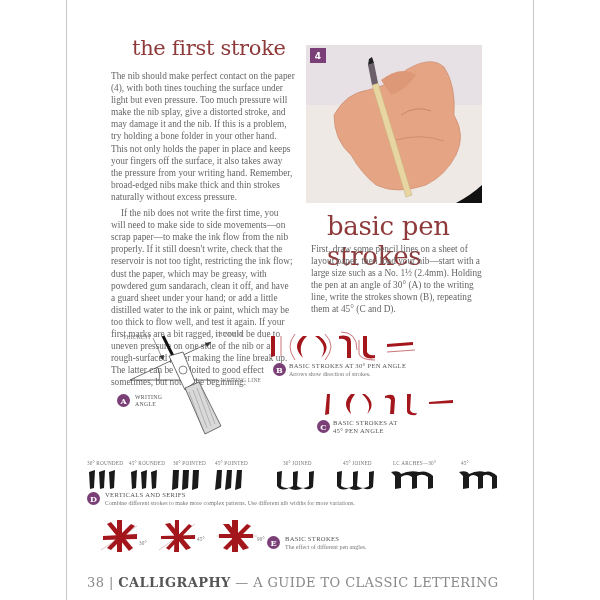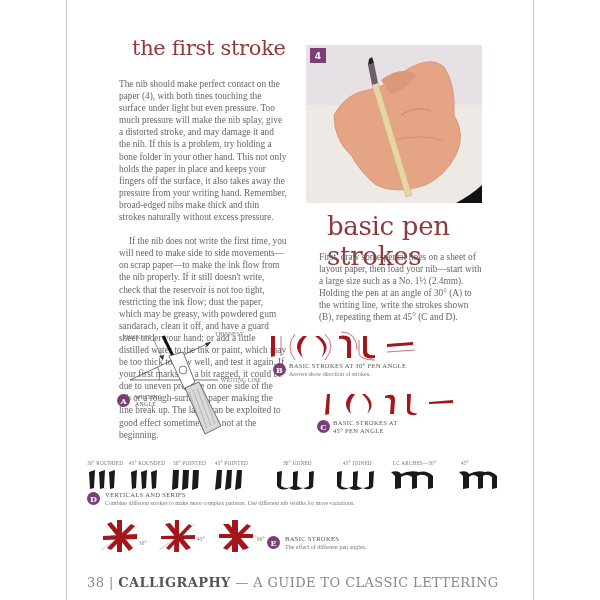--- a/index.html
+++ b/index.html
@@ -12,21 +12,21 @@
       border-left: 1px solid #c9c9c9; border-right: 1px solid #c9c9c9; background: #fff;
     }
     .abs { position: absolute; }
     h1.sec-title {
       margin: 0; font-weight: normal; color: #8e3a3a;
       font-family: "DejaVu Serif", "Liberation Serif", serif; letter-spacing: -0.3px;
     }
     .body-text {
       color: #666; font-size: 9.3px; line-height: 12.1px; margin: 0;
     }
-    .body-text p { margin: 12px; }
+    .body-text p { margin: 4px; }
     .body-text p.indent { text-indent: 10px; }
     .photo {
       position: absolute; left: 239px; top: 45px; width: 176px; height: 158px;
       background: linear-gradient(180deg, #e8e0e4 0%, #eee6e8 40%, #f1ebe9 100%);
       overflow: hidden;
     }
     .photo-badge {
       position: absolute; left: 4px; top: 3px; width: 16px; height: 15px;
       background: #7a3f76; color: #fff; font-size: 9px; font-weight: bold;
       font-family: "DejaVu Sans", sans-serif; display: flex; align-items: center; justify-content: center;

